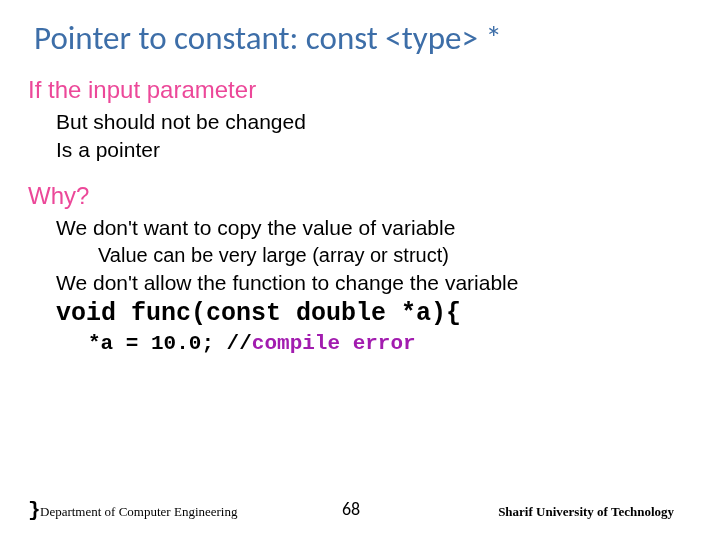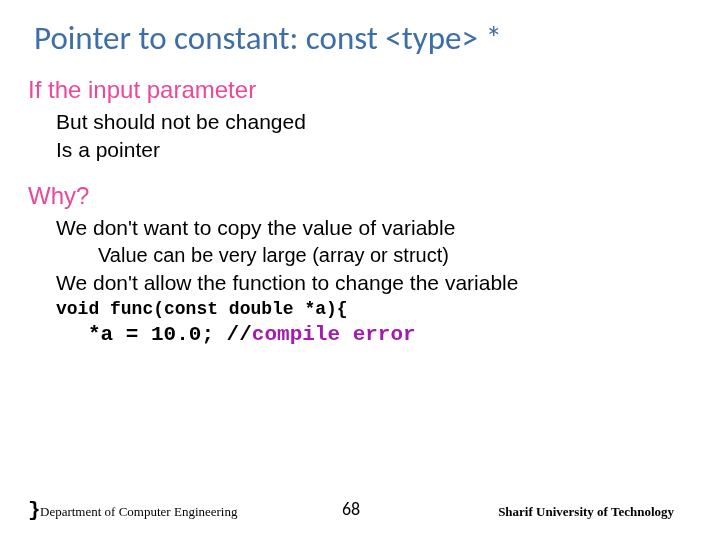--- a/index.html
+++ b/index.html
@@ -36,21 +36,21 @@
     font-size: 20px;
     color: #000;
     margin: 4px 0 4px 70px;
   }
   .sp {
     margin-top: 20px;
   }
   .mono {
     font-family: "Courier New", monospace;
     font-weight: bold;
-    font-size: 18px;
+    font-size: 25px;
     margin: 4px 0 2px 28px;
   }
   .mono-indent {
     font-family: "Courier New", monospace;
     font-weight: bold;
     font-size: 21px;
     margin: 4px 0 2px 60px;
   }
   .red { color: #a21caf; }
   .footer {

